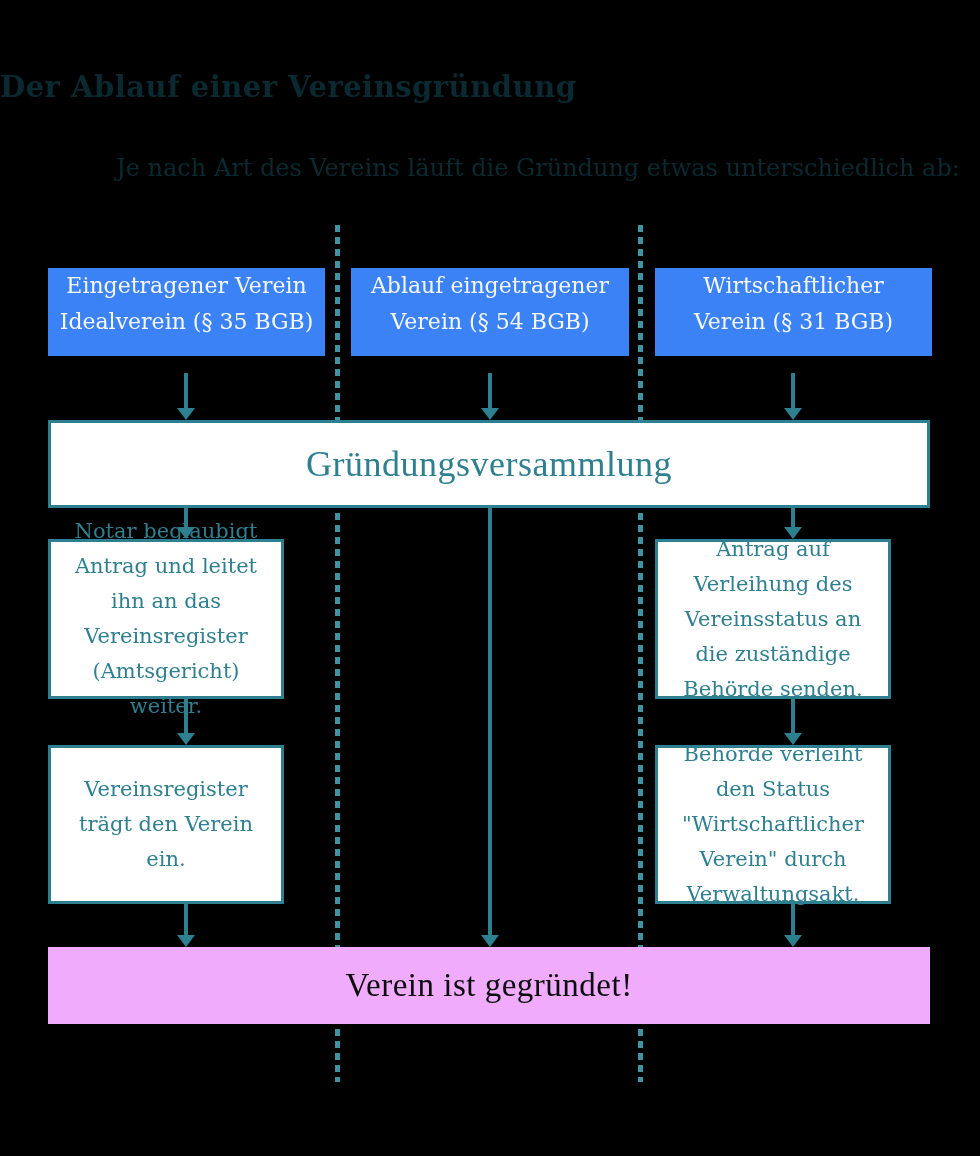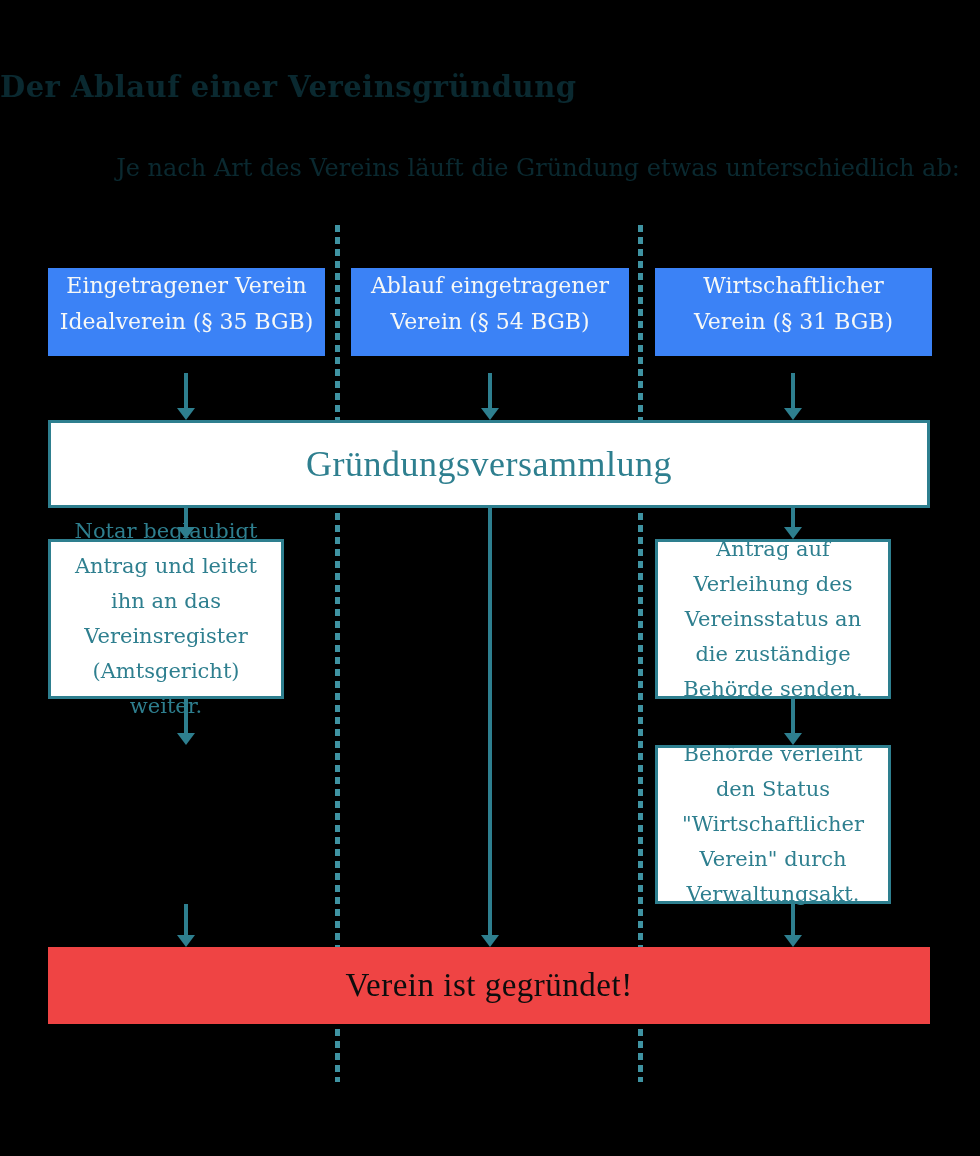--- a/index.html
+++ b/index.html
@@ -43,21 +43,21 @@
     display:flex;justify-content:center;align-items:center;
     font-family:"Liberation Serif",serif;font-size:36px;color:#2e7f8f;letter-spacing:.5px;
   }
   .step-box{
     position:absolute;width:236px;background:#ffffff;border:3px solid #2e7f8f;box-sizing:border-box;z-index:2;
     display:flex;justify-content:center;align-items:center;text-align:center;
     color:#2e7f8f;font-size:21px;line-height:35px;padding:0 10px;
   }
   .result-box{
     position:absolute;left:48px;top:947px;width:882px;height:77px;z-index:2;
-    background:#ef4444;display:flex;justify-content:center;align-items:center;
+    background:#f0abfc;display:flex;justify-content:center;align-items:center;
     font-family:"Liberation Serif",serif;font-size:33px;color:#0d0d0d;letter-spacing:.5px;
   }
 </style>
 </head>
 <body>
 
 <div id="canvas">
 
   <div class="title">Der Ablauf einer Vereinsgründung</div>
   <div class="subtitle">Je nach Art des Vereins läuft die Gründung etwas unterschiedlich ab:</div>
@@ -104,20 +104,21 @@
   <div class="arrow" style="left:784px;top:492px;height:47px;">
       <div class="vline"></div>
       <div class="ahead"></div>
     </div>
 
   <div class="step-box" style="left:48px;top:539px;height:160px;">Notar beglaubigt Antrag und leitet ihn an das Vereinsregister (Amtsgericht) weiter.</div>
   <div class="arrow" style="left:177px;top:699px;height:46px;">
       <div class="vline"></div>
       <div class="ahead"></div>
     </div>
+  <div class="step-box" style="left:48px;top:745px;height:159px;">Vereinsregister trägt den Verein ein.</div>
   <div class="arrow" style="left:177px;top:904px;height:43px;">
       <div class="vline"></div>
       <div class="ahead"></div>
     </div>
 
   <div class="step-box" style="left:655px;top:539px;height:160px;">Antrag auf Verleihung des Vereinsstatus an die zuständige Behörde senden.</div>
   <div class="arrow" style="left:784px;top:699px;height:46px;">
       <div class="vline"></div>
       <div class="ahead"></div>
     </div>

